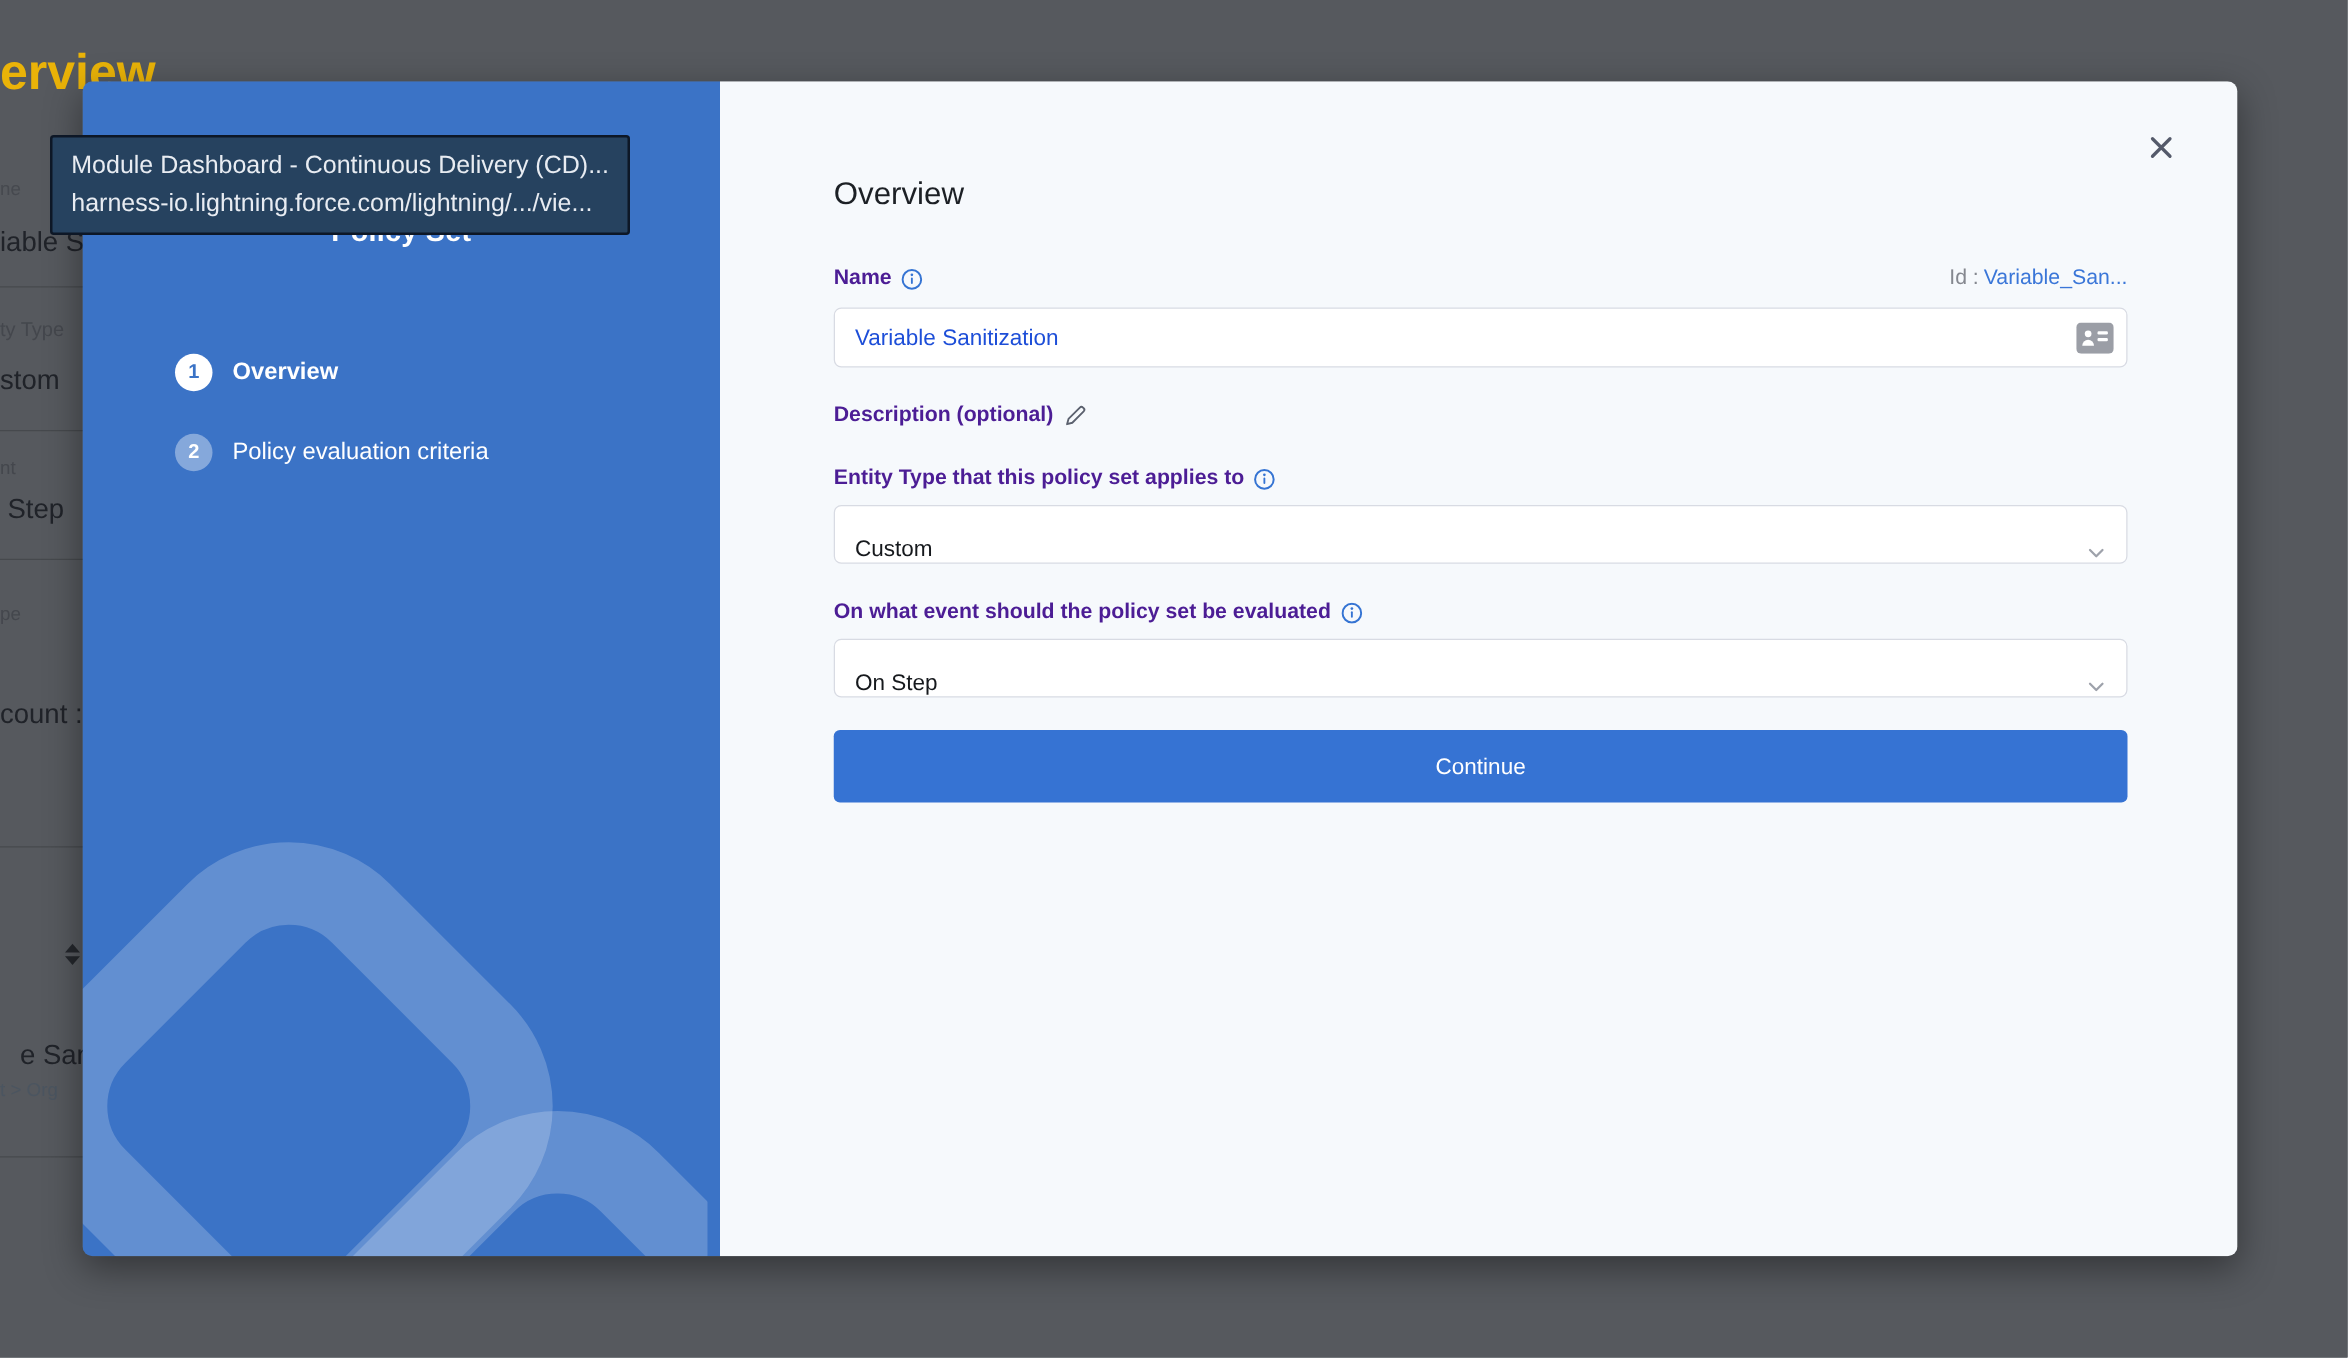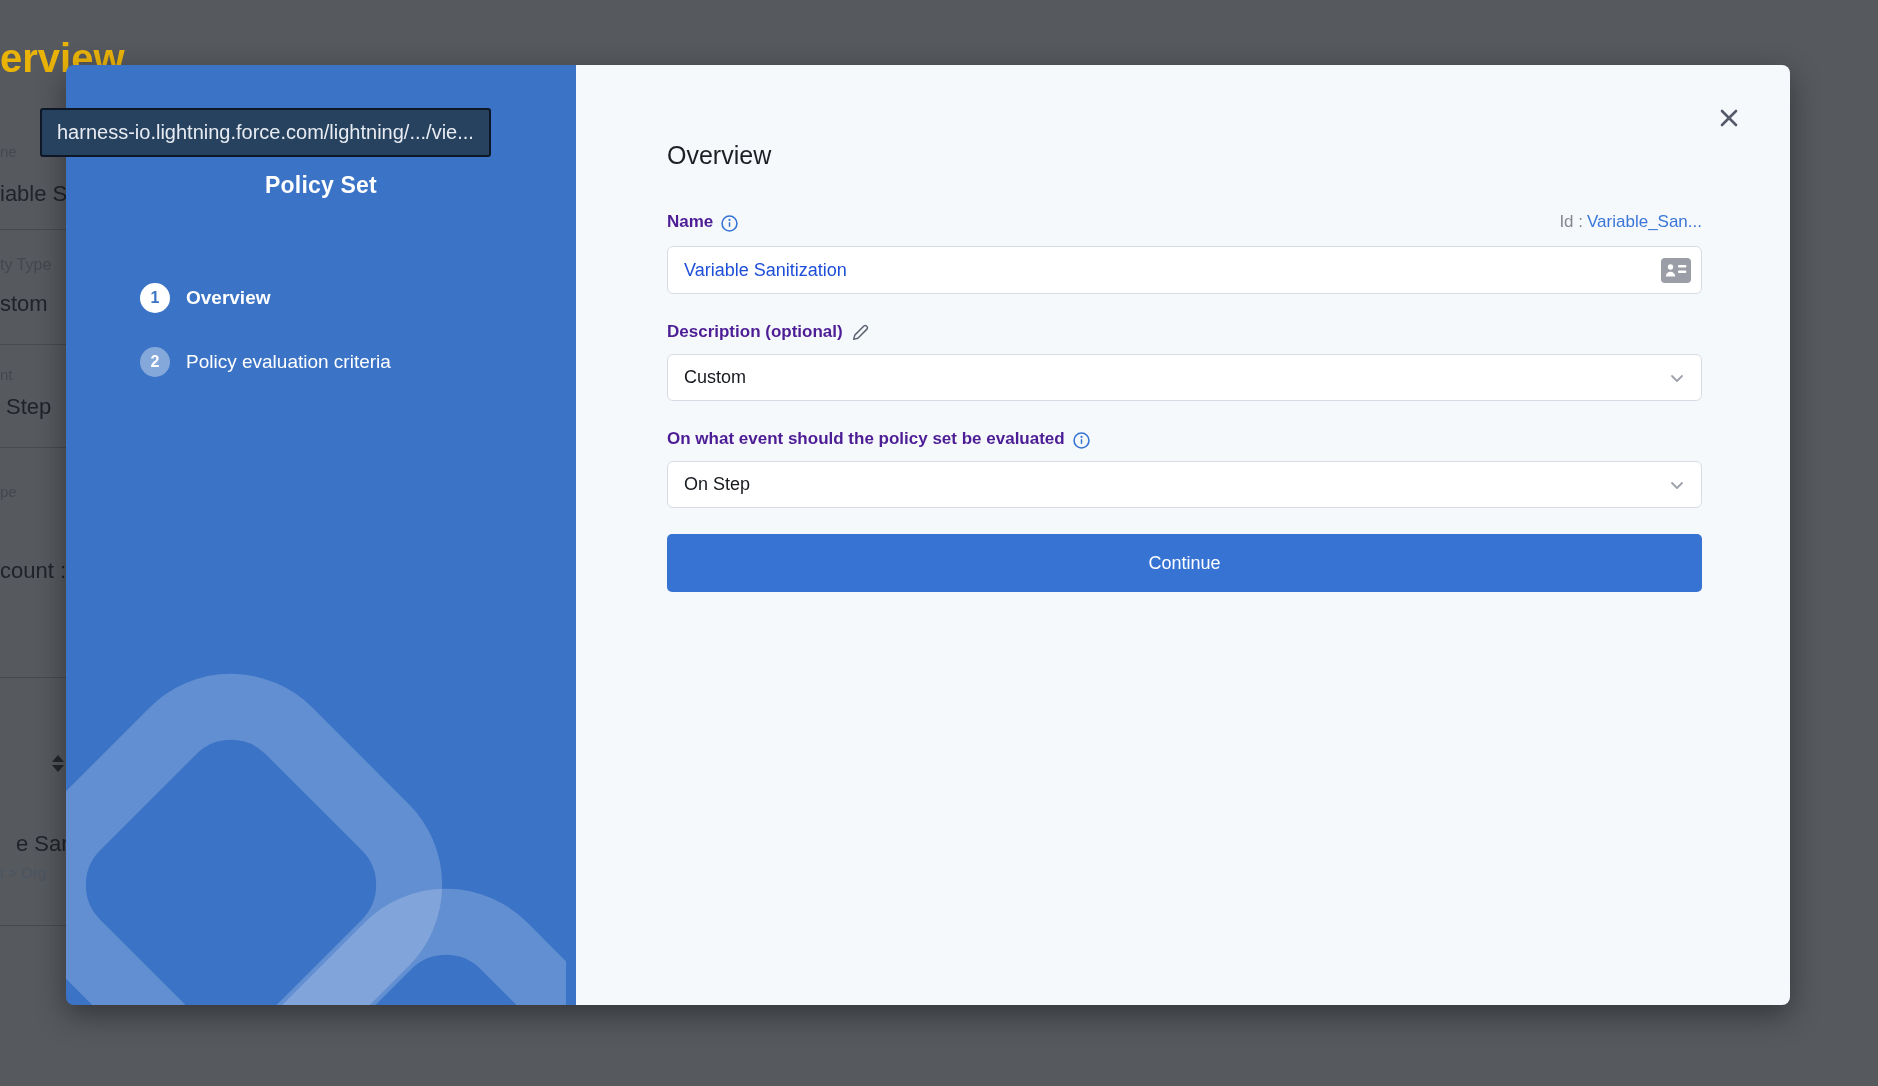--- a/index.html
+++ b/index.html
@@ -50,21 +50,21 @@
   .lbl{display:flex;align-items:flex-end;gap:8px;font-size:17px;font-weight:700;color:#4c1d95;}
   .id-wrap{font-size:17px;color:#85888f;margin-left:12px;}
   .id-wrap a{color:#3a76d8;text-decoration:none;margin-left:4px;}
   .text-input{margin-top:14px;height:48px;background:#ffffff;border:1px solid #d8dbe3;border-radius:6px;
               display:flex;align-items:center;padding:0 10px 0 14px;box-sizing:border-box;}
   .text-input input{flex:1;border:none;outline:none;font-size:18px;color:#1d4ed8;background:transparent;
                     font-family:"Liberation Sans",sans-serif;}
   .desc-row{margin-top:28px;display:flex;align-items:center;gap:8px;}
   .mt30{margin-top:30px;} .mt28{margin-top:28px;}
   .select{margin-top:12px;height:47px;background:#ffffff;border:1px solid #d8dbe3;border-radius:6px;
-          display:flex;align-items:center;justify-content:space-between;padding:0 16px;cursor:pointer;
+          display:flex;align-items:flex-end;justify-content:space-between;padding:0 16px;cursor:pointer;
           box-sizing:border-box;}
   .select .val{font-size:18px;color:#16191d;}
   .continue{margin-top:26px;width:100%;height:58px;background:#3673d3;color:#ffffff;border:none;
             border-radius:5px;font-size:18px;font-weight:500;cursor:pointer;
             font-family:"Liberation Sans",sans-serif;}
 
   
   .tooltip{position:absolute;left:40px;top:108px;z-index:30;background:#26425f;border:2px solid #0d1726;
            border-radius:3px;padding:7px 15px;color:#e8ecf2;font-size:20px;line-height:31px;font-weight:500;
            white-space:nowrap;}
@@ -151,20 +151,28 @@
         </svg>
       </div>
 
       <div class="desc-row">
         <span class="lbl">Description (optional)</span>
         <svg width="19" height="19" viewBox="0 0 18 18">
           <path d="M2.5 15.5 l1.1-4 L12.2 2.9 a1.7 1.7 0 0 1 2.4 0 l0.5 0.5 a1.7 1.7 0 0 1 0 2.4 L6.5 14.4 z" fill="none" stroke="#5b616e" stroke-width="1.4" stroke-linejoin="round"></path>
         </svg>
       </div>
 
+      <div class="lbl mt30">
+        <span>Entity Type that this policy set applies to</span>
+        <svg width="17" height="17" viewBox="0 0 16 16">
+          <circle cx="8" cy="8" r="7" fill="none" stroke="#3574d3" stroke-width="1.5"></circle>
+          <circle cx="8" cy="4.6" r="1" fill="#3574d3"></circle>
+          <rect x="7.3" y="6.6" width="1.4" height="4.8" rx="0.7" fill="#3574d3"></rect>
+        </svg>
+      </div>
       <div class="select">
         <span class="val">Custom</span>
         <svg width="16" height="16" viewBox="0 0 16 16">
           <path d="M3 6 l5 5 5-5" stroke="#9ea2ab" stroke-width="1.8" fill="none" stroke-linecap="round" stroke-linejoin="round"></path>
         </svg>
       </div>
 
       <div class="lbl mt28">
         <span>On what event should the policy set be evaluated</span>
         <svg width="17" height="17" viewBox="0 0 16 16">
@@ -178,16 +186,17 @@
         <svg width="16" height="16" viewBox="0 0 16 16">
           <path d="M3 6 l5 5 5-5" stroke="#9ea2ab" stroke-width="1.8" fill="none" stroke-linecap="round" stroke-linejoin="round"></path>
         </svg>
       </div>
 
       <button class="continue">Continue</button>
     </section>
   </div>
 
   <div class="tooltip">
+    <div>Module Dashboard - Continuous Delivery (CD)...</div>
     <div>harness-io.lightning.force.com/lightning/.../vie...</div>
   </div>
 
 </div>
 
 </body></html>

